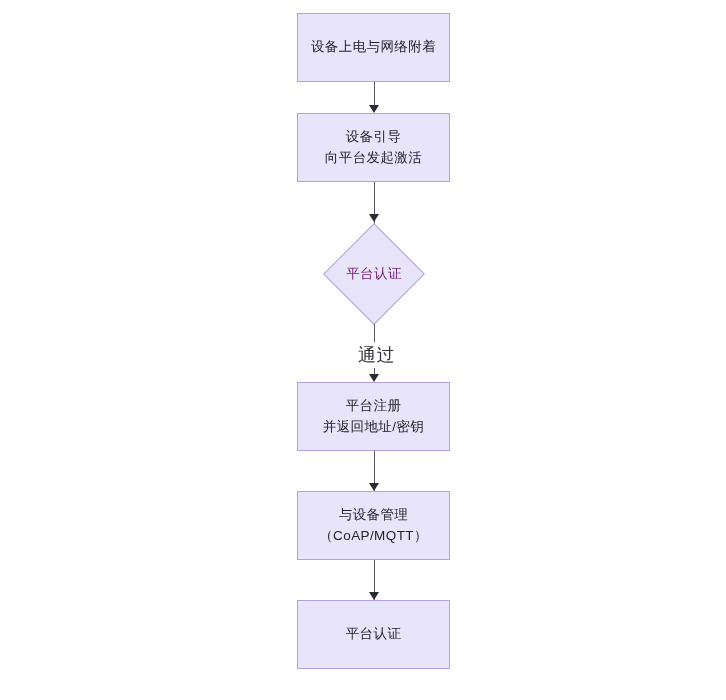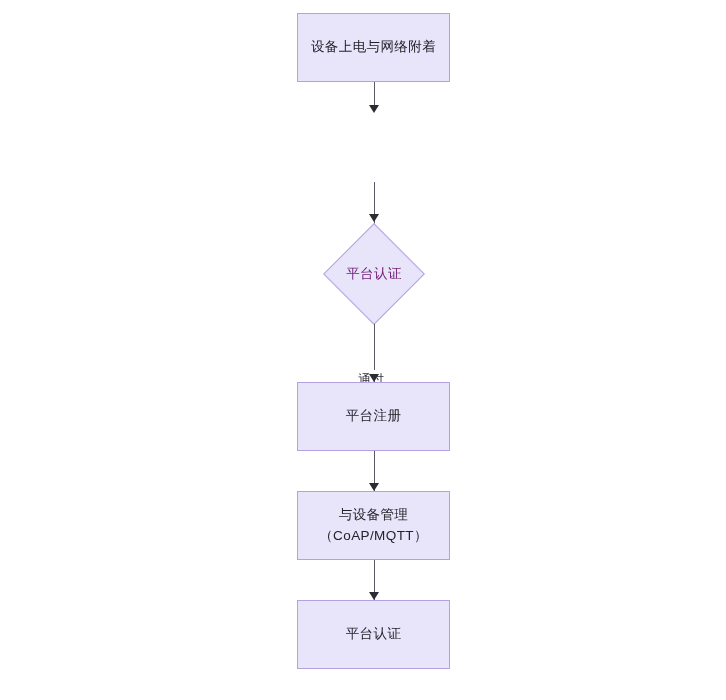--- a/index.html
+++ b/index.html
@@ -82,54 +82,58 @@
     width: 0;
     height: 0;
     border-left: 5px solid transparent;
     border-right: 5px solid transparent;
     border-top: 8px solid #2b2b33;
   }
   .edge-label {
     position: absolute;
     background: #ffffff;
     color: #33333c;
-    font-size: 13px;
+    font-size: 18px;
     padding: 1px 3px;
     letter-spacing: 0.4px;
     white-space: nowrap;
-    margin-top: 28px;
   }
 </style>
 </head>
 <body>
 
 <div id="canvas">
 
   <div class="node" style="left:297px; top:13px; width:153px; height:69px;">
     <span>设备上电与网络附着</span>
   </div>
 
   <div class="conn" style="left:373.5px; top:82px; height:26px;"></div>
   <div class="arrow" style="left:369px; top:105px;"></div>
 
+  <div class="node" style="left:297px; top:113px; width:153px; height:69px;">
+    <span>设备引导</span>
+    <span class="line2">向平台发起激活</span>
+  </div>
 
   <div class="conn" style="left:373.5px; top:182px; height:42px;"></div>
   <div class="arrow" style="left:369px; top:214px;"></div>
 
   <div class="diamond-wrap" style="left:321px; top:223px;">
     <div class="diamond-shape"></div>
     <div class="diamond-label">平台认证</div>
   </div>
 
   <div class="conn" style="left:373.5px; top:324px; height:56px;"></div>
   <div class="edge-label" style="left:355px; top:342px;">通过</div>
   <div class="arrow" style="left:369px; top:374px;"></div>
 
   <div class="node" style="left:297px; top:382px; width:153px; height:69px;align-items:center;">
     <span>平台注册</span>
+    <span class="line2">并返回地址/密钥</span>
   </div>
 
   <div class="conn" style="left:373.5px; top:451px; height:40px;"></div>
   <div class="arrow" style="left:369px; top:483px;"></div>
 
   <div class="node" style="left:297px; top:491px; width:153px; height:69px;">
     <span>与设备管理</span>
     <span class="line2">（CoAP/MQTT）</span>
   </div>
 

